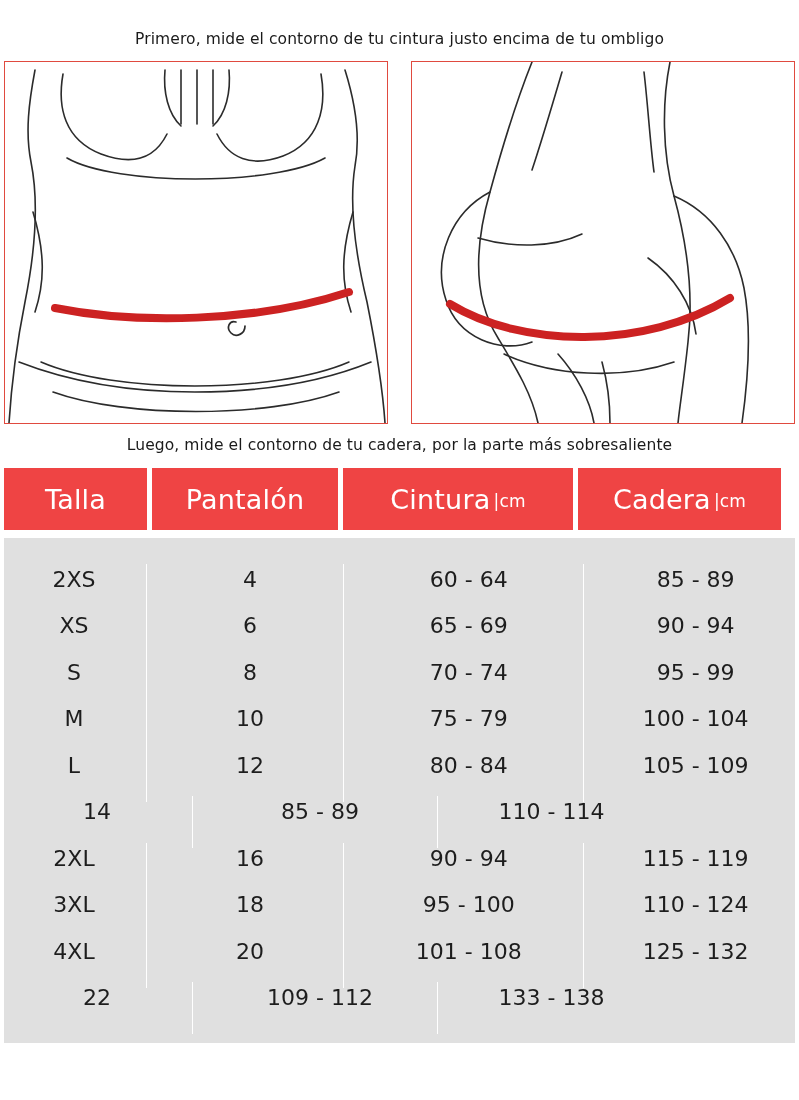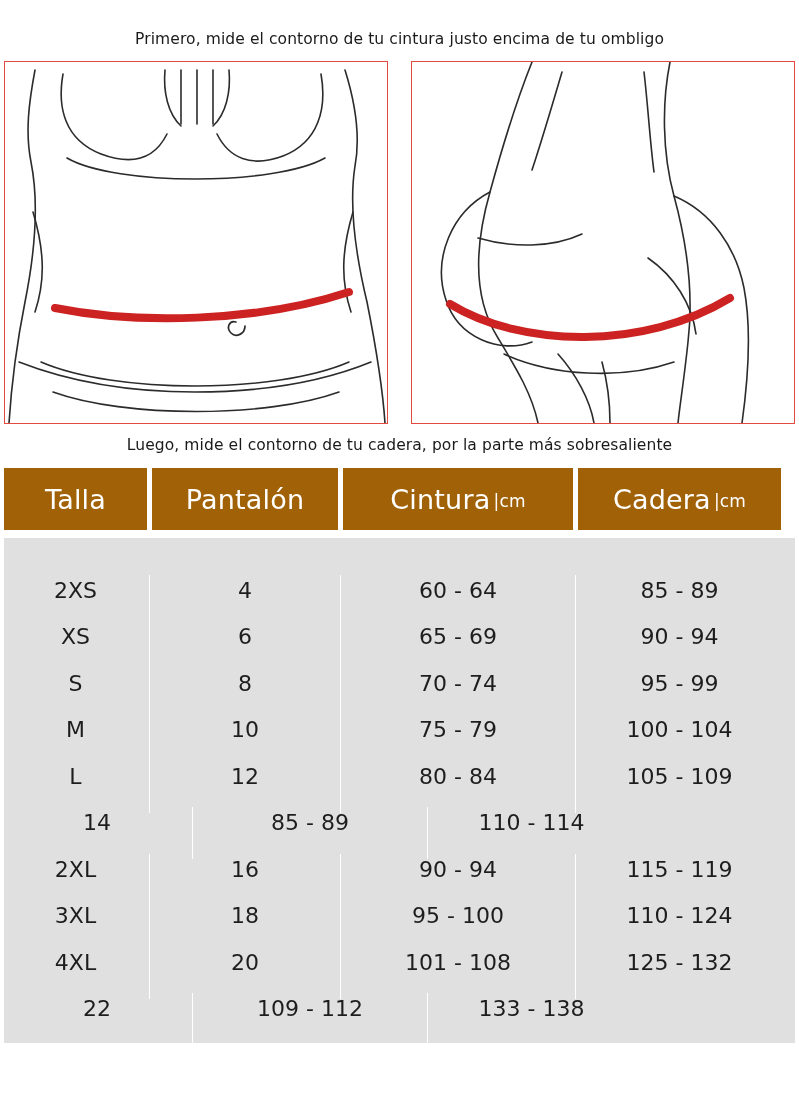--- a/index.html
+++ b/index.html
@@ -63,21 +63,21 @@
     width: 799px;
     box-sizing: border-box;
   }
   .thead {
     display: flex;
     gap: 5px;
     padding: 0 4px;
     box-sizing: border-box;
   }
   .th {
-    background: #a16207;
+    background: #ef4444;
     color: #ffffff;
     height: 62px;
     display: flex;
     align-items: center;
     justify-content: center;
     font-size: 27px;
     font-weight: 400;
     letter-spacing: 0.2px;
     box-sizing: border-box;
   }
@@ -95,23 +95,23 @@
 
   .tbody {
     background: #e0e0e0;
     margin: 8px 4px 0 4px;
     padding: 18px 0 22px 0;
     box-sizing: border-box;
     width: 791px;
   }
   .trow {
     display: flex;
-    gap: 5px;
+    gap: 15px;
     height: 46.5px;
-    align-items: flex-end;
+    align-items: center;
   }
   .td {
     text-align: center;
     font-size: 22px;
     color: #1d1d1d;
     box-sizing: border-box;
     position: relative;
   }
   .td.sep::after {
     content: "";

